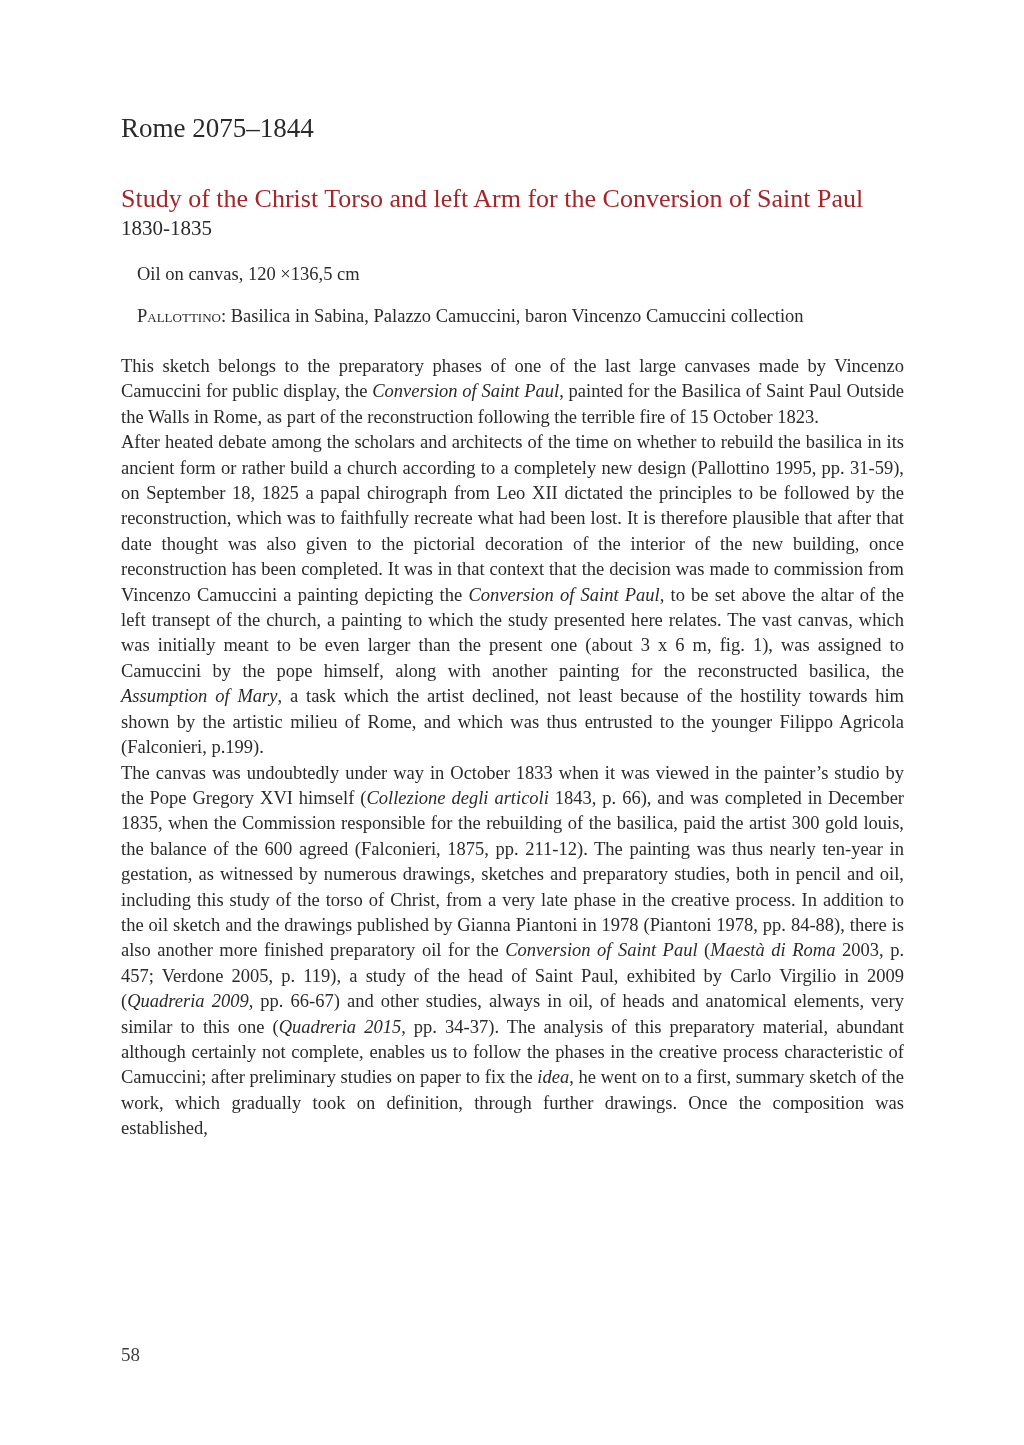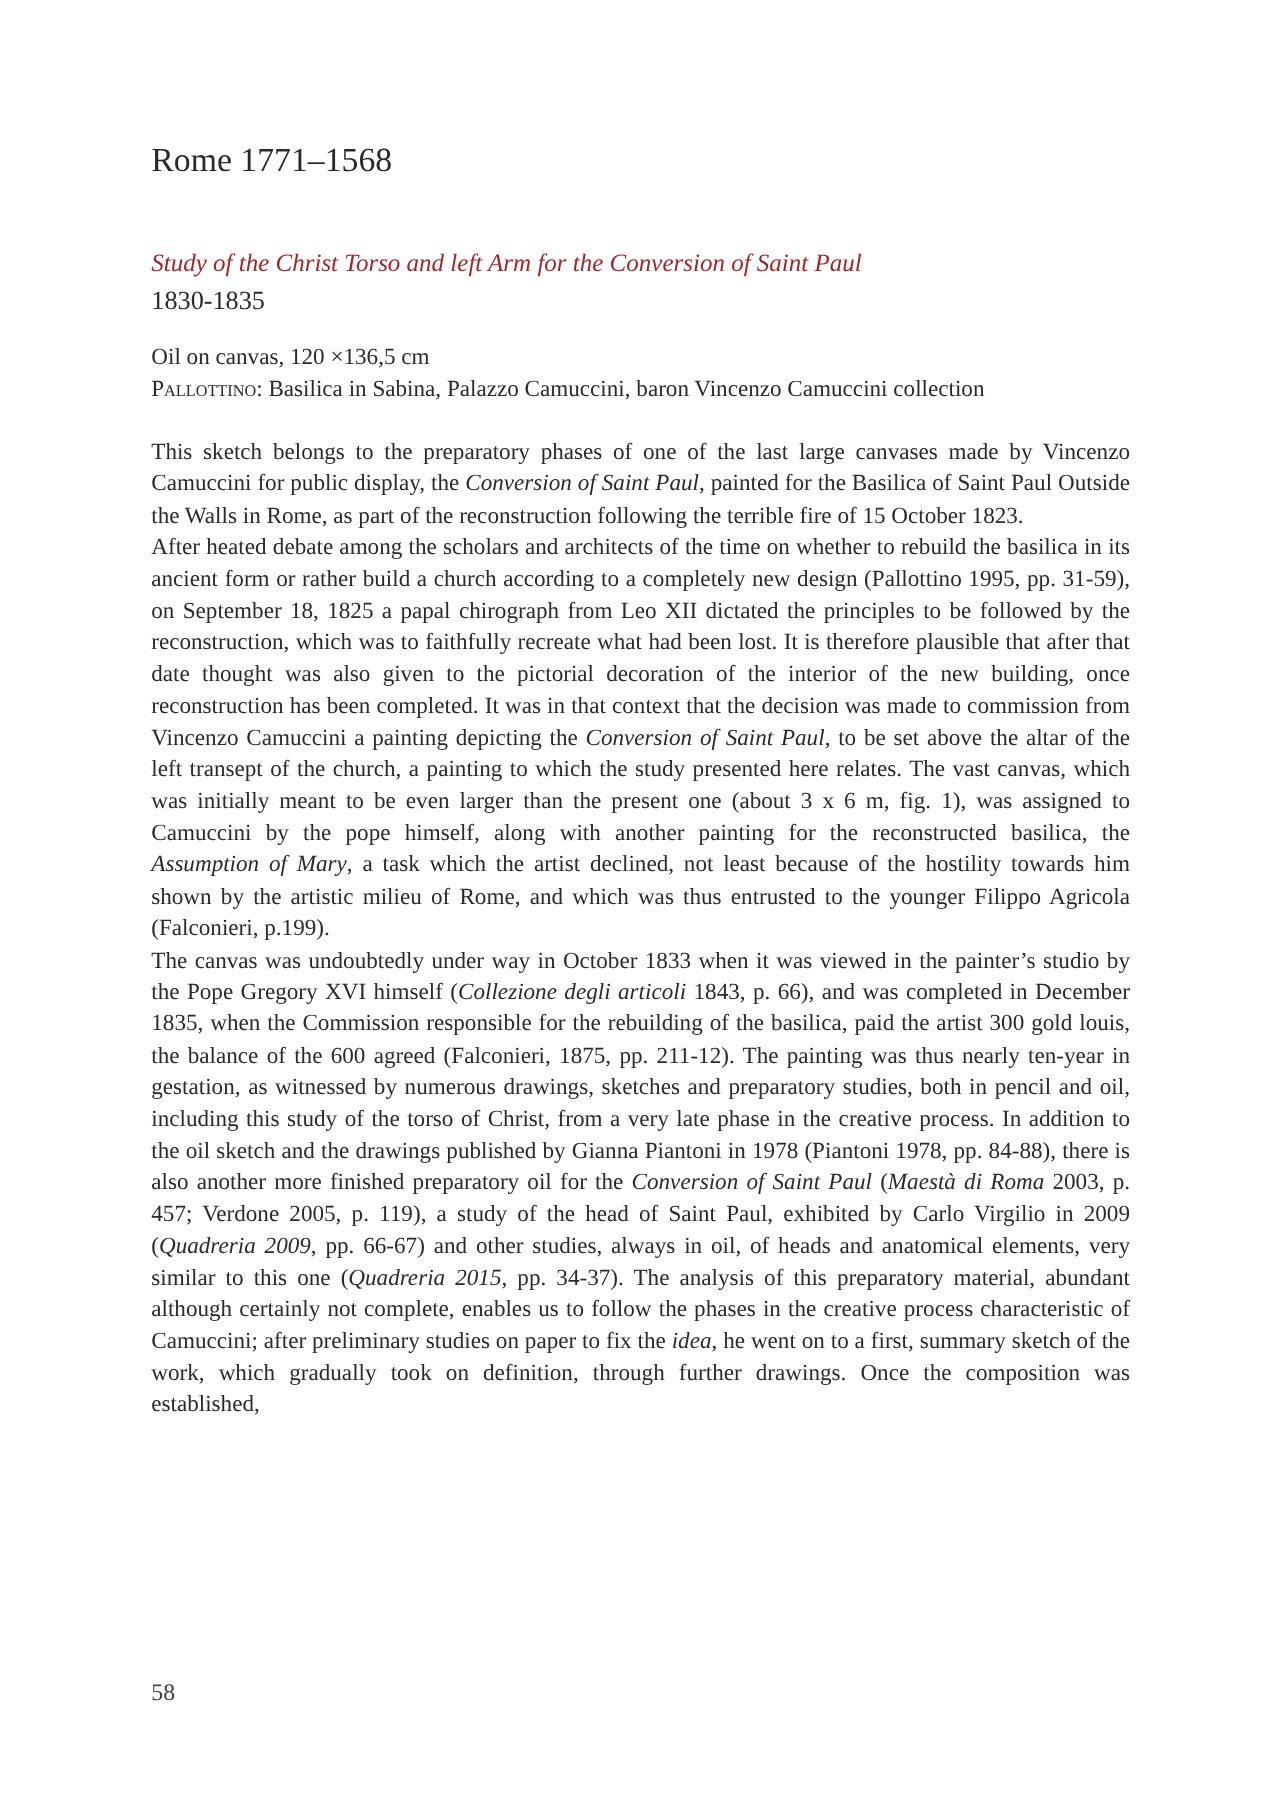--- a/index.html
+++ b/index.html
@@ -30,39 +30,38 @@
       font-variant: small-caps;
       letter-spacing: 0.3px;
     }
     .artist-dates {
       margin: 0;
       font-size: 27px;
       line-height: 32px;
       color: #2a2a2a;
     }
     .work-title {
-      margin: 52px 0 0 0;
-      font-size: 20px;
+      margin: 40px 0 0 0;
+      font-size: 26px;
       line-height: 30px;
-      font-style: italic;
       color: #a3262a;
       white-space: nowrap;
     }
     .work-date {
       margin: 0;
       font-size: 21px;
       line-height: 28px;
     }
     .meta {
       margin-top: 20px;
       font-size: 18.5px;
       line-height: 25.5px;
       text-align: justify;
     }
-    .meta p { margin: 0; }
+    .meta p { margin: 16px; }
     .sc {
       font-variant: small-caps;
     }
     .body-text {
       margin-top: 25px;
       font-size: 18.5px;
       line-height: 25.4px;
       text-align: justify;
       hyphens: none;
     }
@@ -76,21 +75,21 @@
       left: 121px;
       top: 1344px;
       font-size: 19px;
       color: #404040;
     }
   </style>
 </head>
 <body>
 
 <div class="page">
-  <h2 class="artist-dates" style="font-weight:normal;">Rome 1771–1568</h2>
+  <h2 class="artist-dates" style="font-weight:normal;">Rome 2075–1844</h2>
 
   <h3 class="work-title" style="font-weight:normal;">Study of the Christ Torso and left Arm for the Conversion of Saint Paul</h3>
   <div class="work-date">1830-1835</div>
 
   <div class="meta">
     <p>Oil on canvas, 120 ×136,5 cm</p>
     <p><span class="sc">Pallottino:</span><span> Basilica in Sabina, Palazzo Camuccini, baron Vincenzo Camuccini collection</span></p>
   </div>
 
   <div class="body-text">

